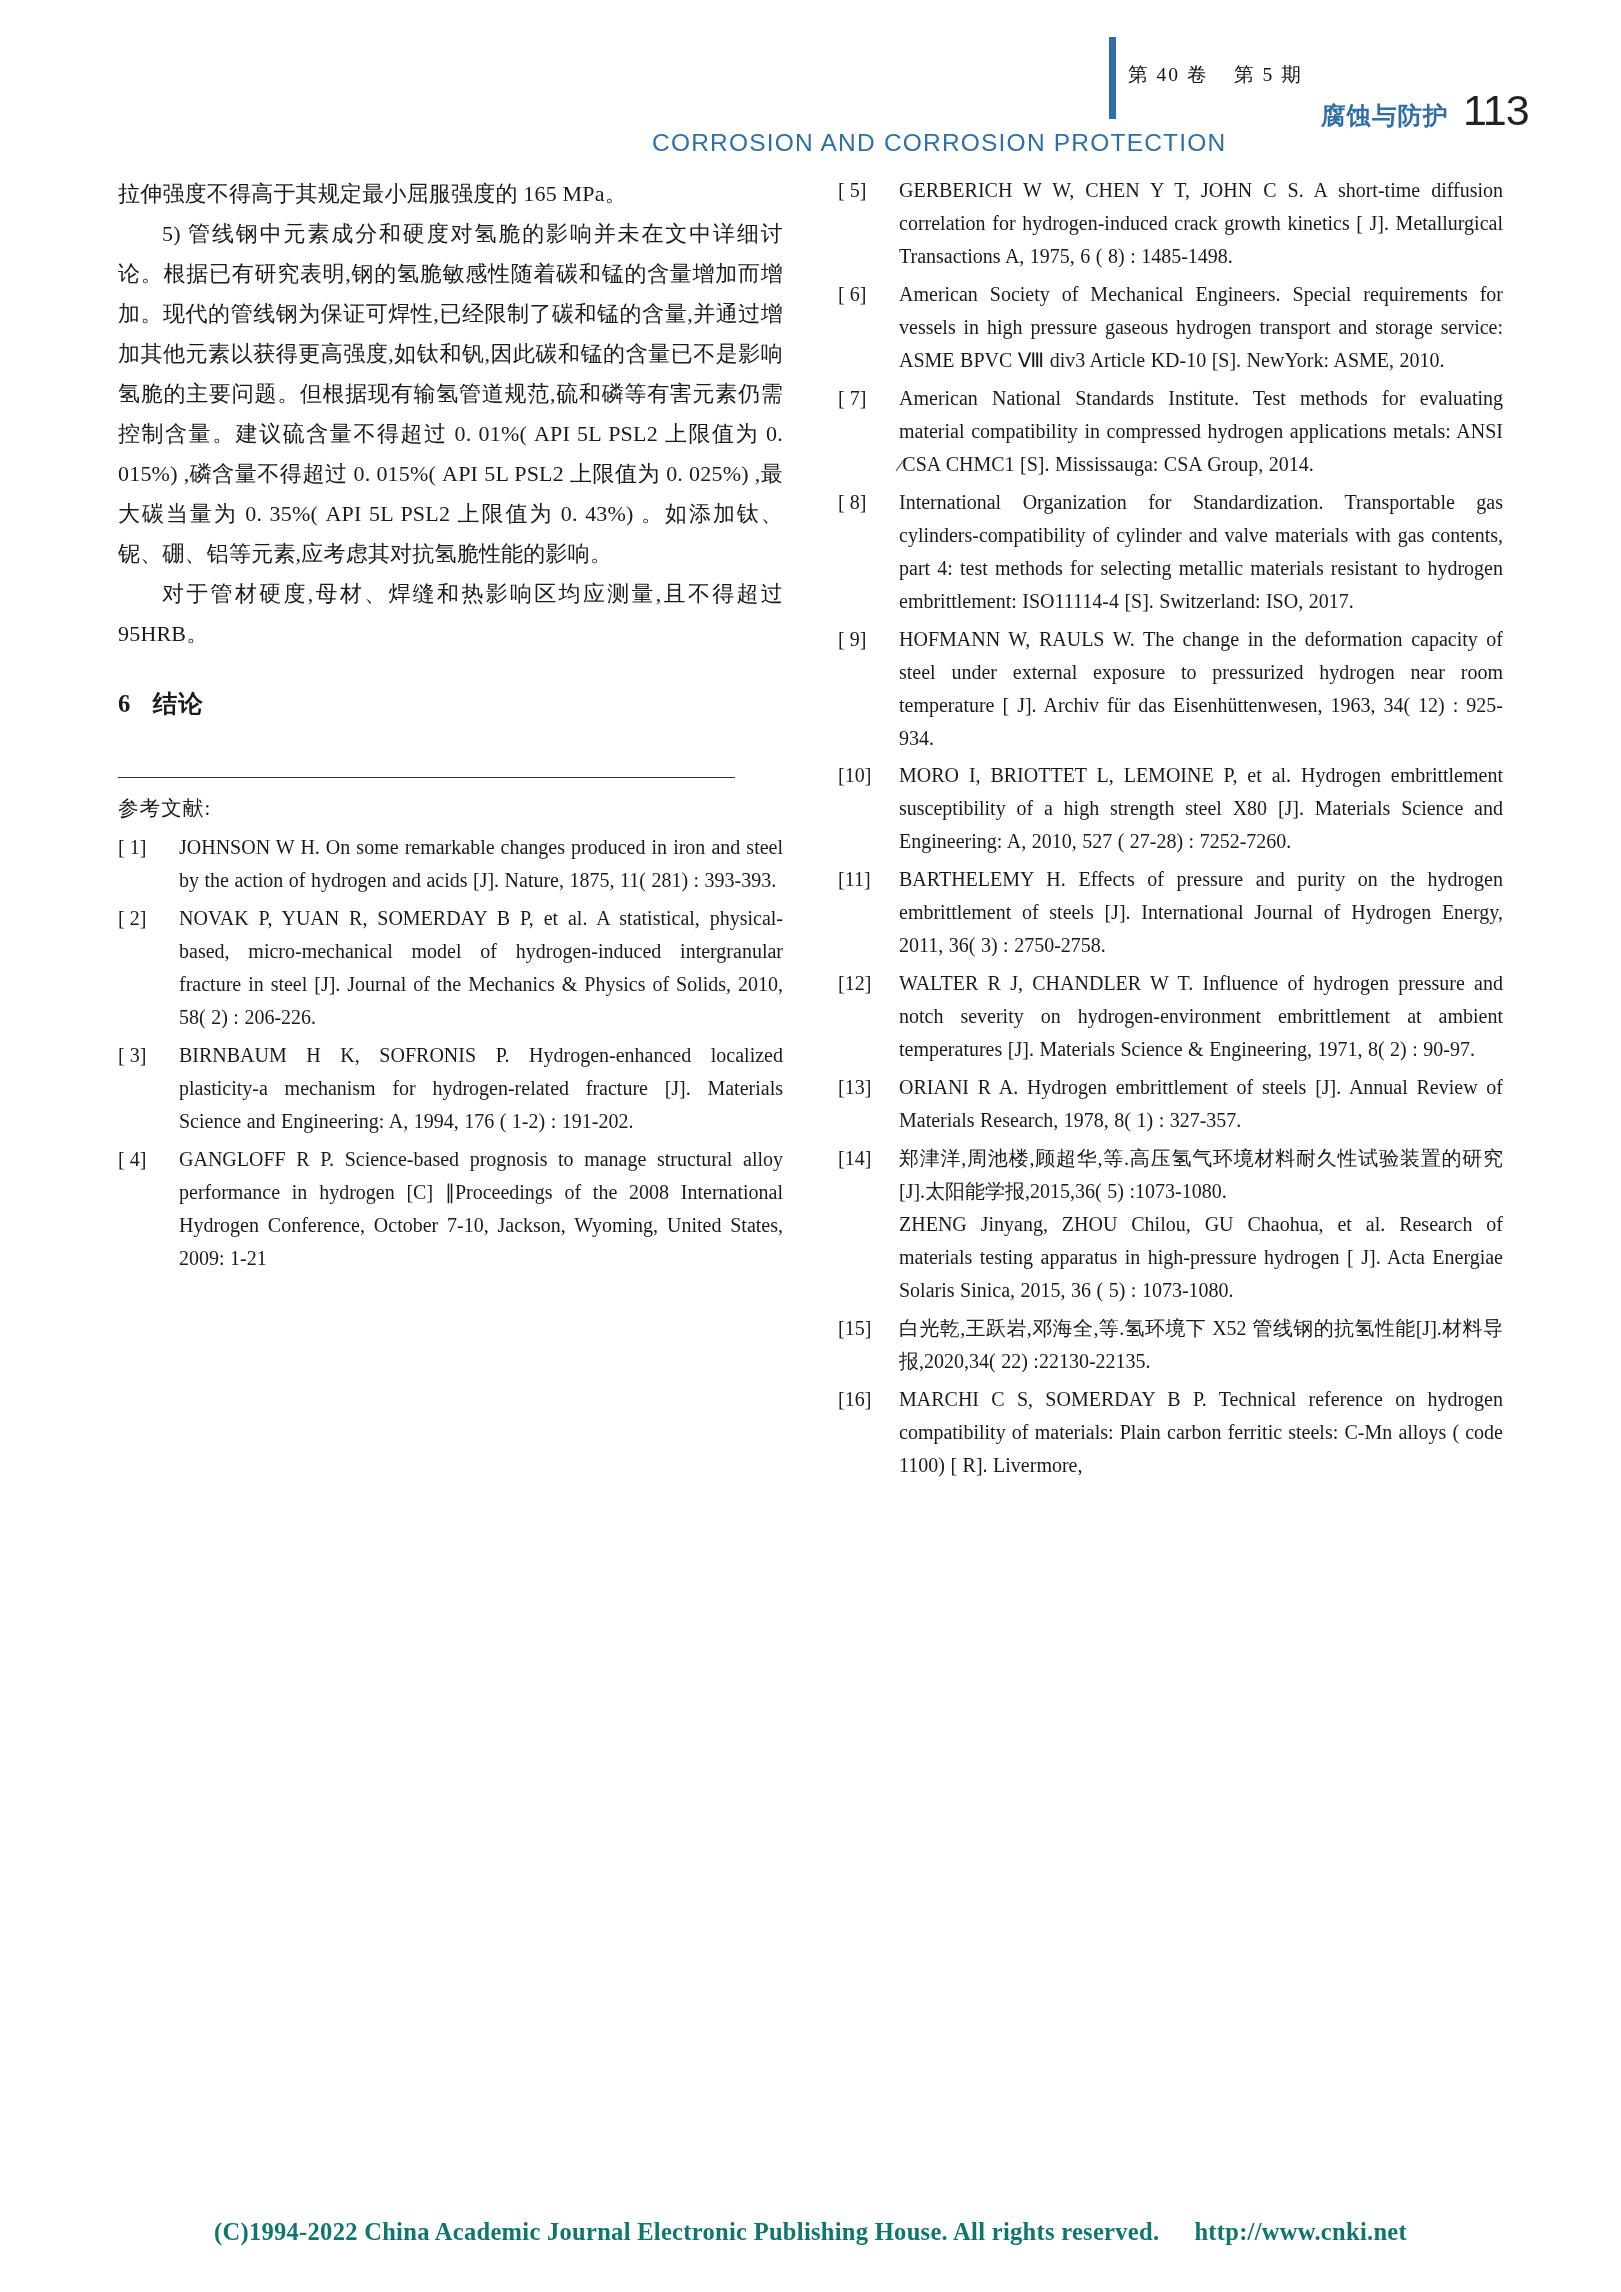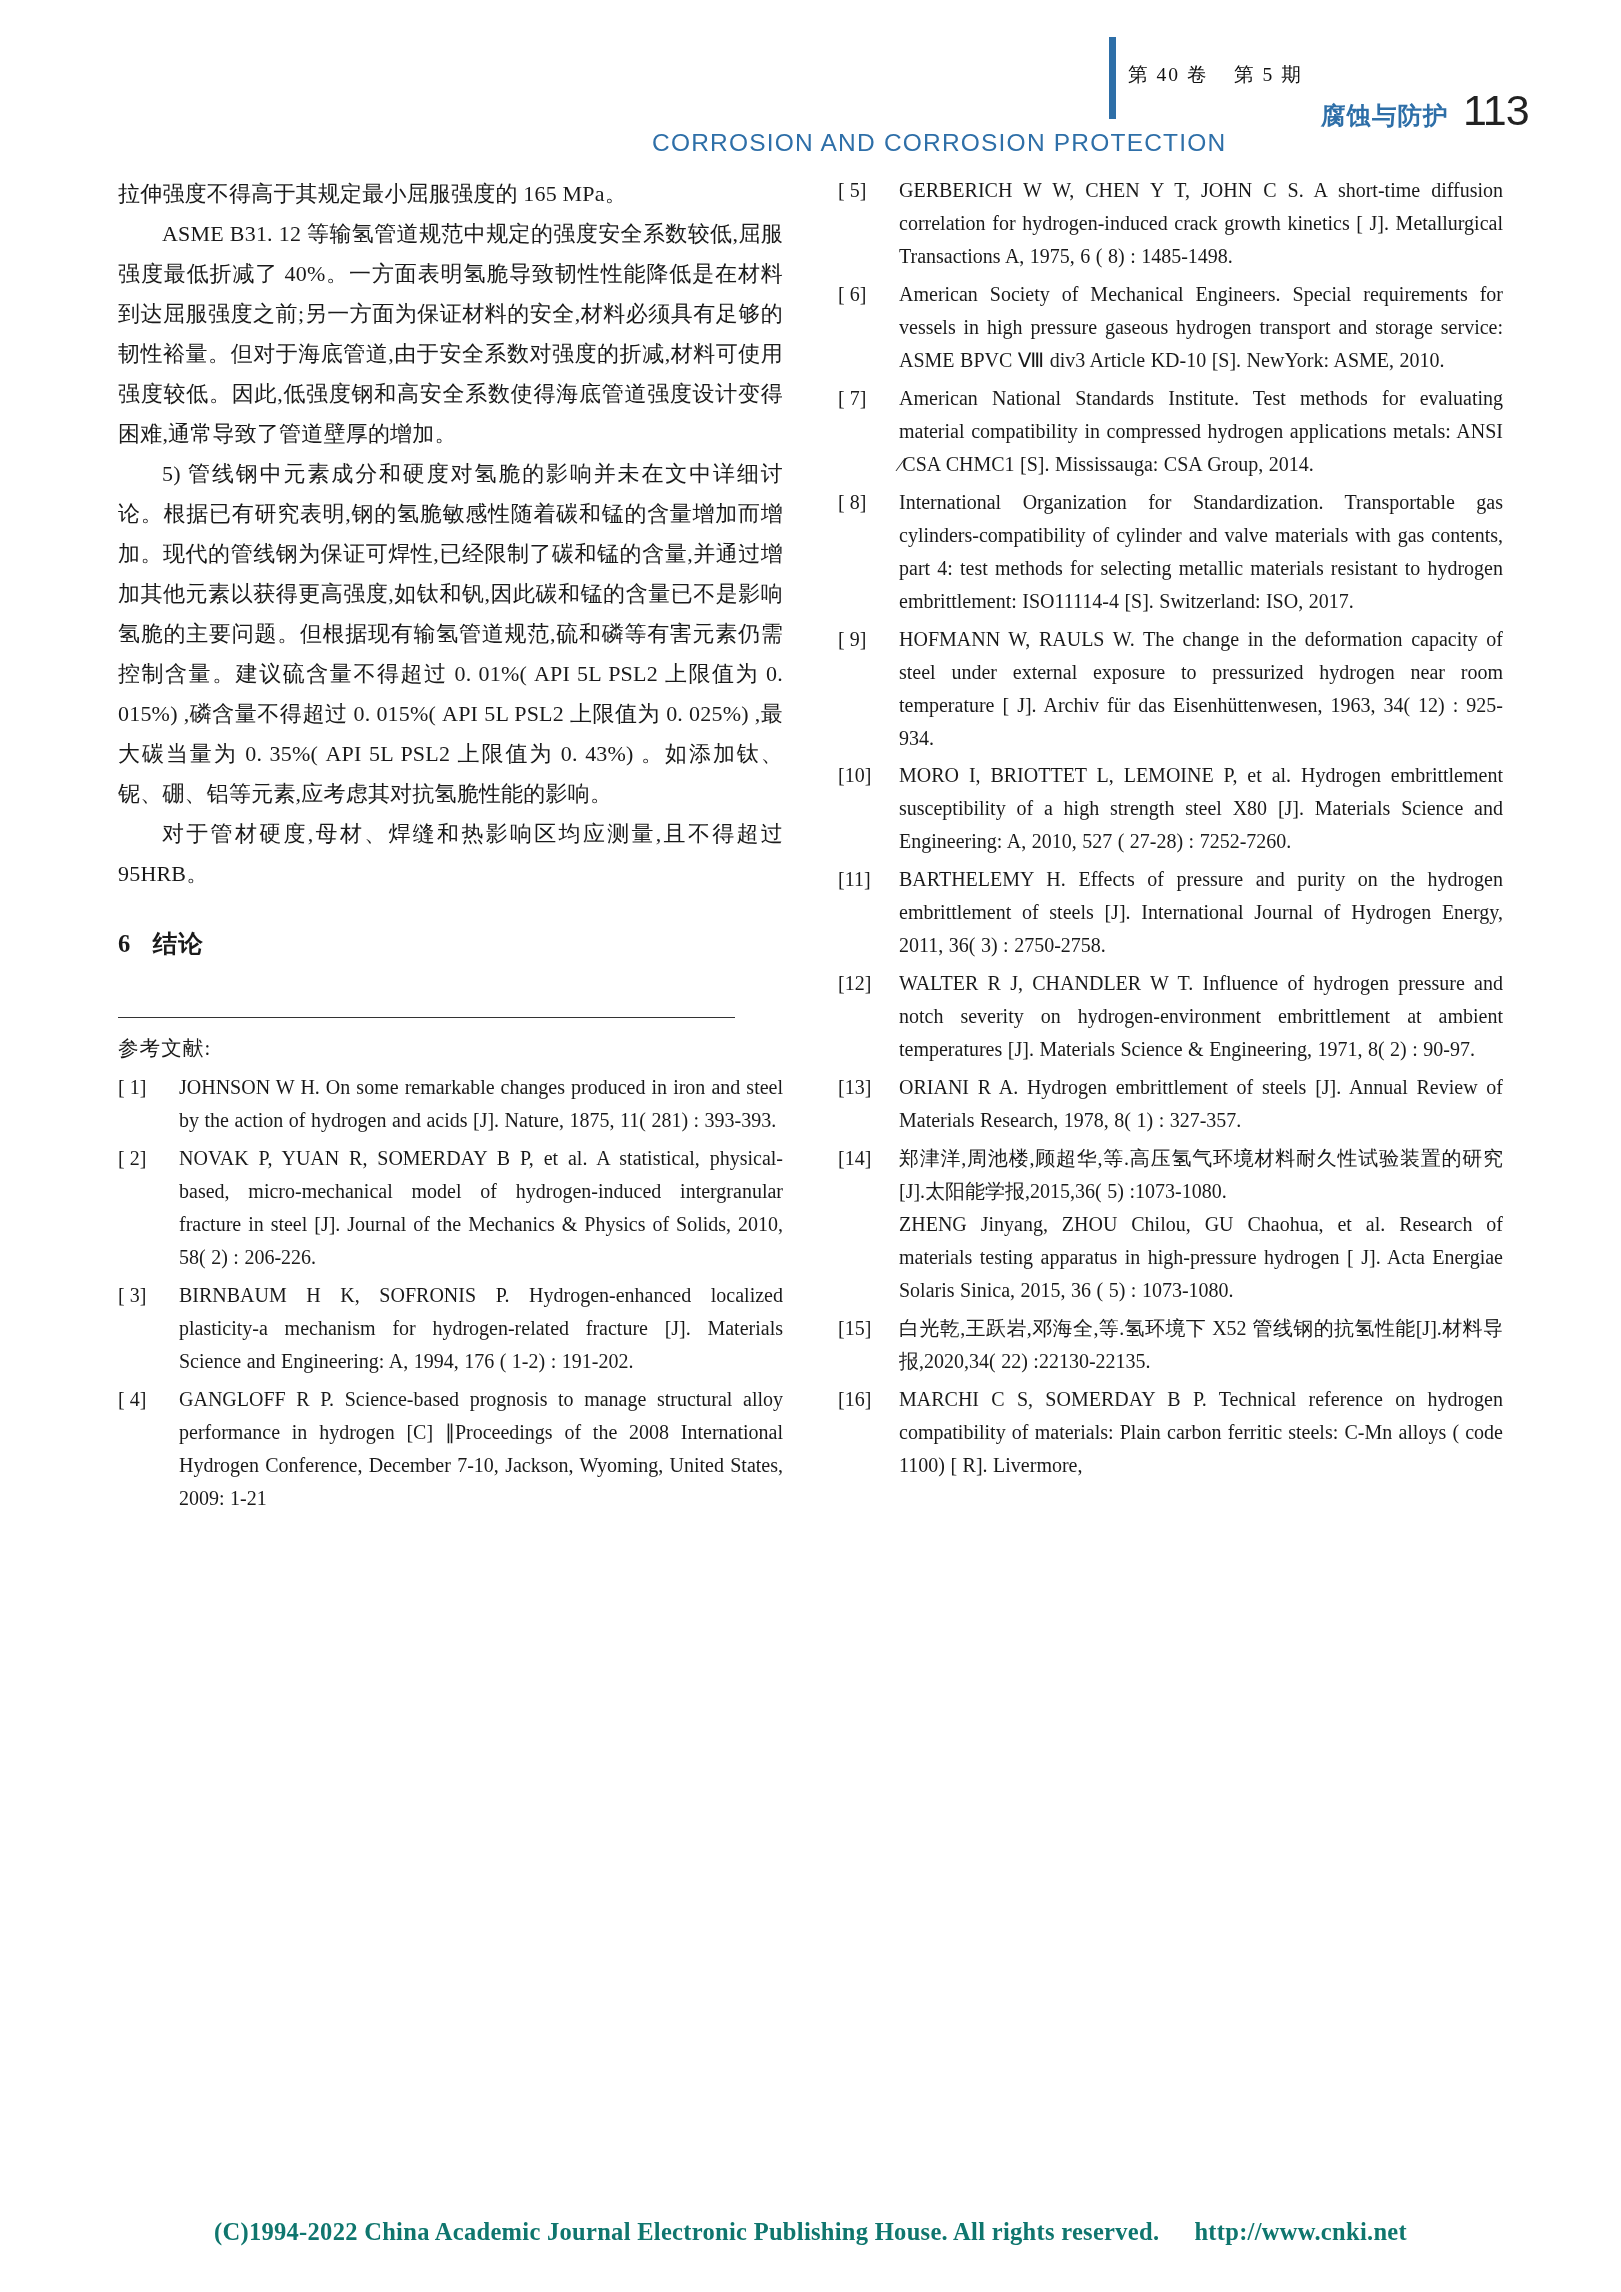--- a/index.html
+++ b/index.html
@@ -167,21 +167,20 @@
     <div class="header-volume">
       <span>第 40 卷</span><span class="gap"></span><span>第 5 期</span>
     </div>
     <div class="header-journal">CORROSION AND CORROSION PROTECTION</div>
     <div class="header-journal-cn">腐蚀与防护</div>
     <div class="header-page">113</div>
   </div>
 
   <div class="col col-left">
     <p class="cn-p">拉伸强度不得高于其规定最小屈服强度的 165 MPa。</p>
-    <p class="cn-p indent">ASME B31. 12 等输氢管道规范中规定的强度安全系数较低,屈服强度最低折减了 40%。一方面表明氢脆导致韧性性能降低是在材料到达屈服强度之前;另一方面为保证材料的安全,材料必须具有足够的韧性裕量。但对于海底管道,由于安全系数对强度的折减,材料可使用强度较低。因此,低强度钢和高安全系数使得海底管道强度设计变得困难,通常导致了管道壁厚的增加。</p>
     <p class="cn-p indent">5) 管线钢中元素成分和硬度对氢脆的影响并未在文中详细讨论。根据已有研究表明,钢的氢脆敏感性随着碳和锰的含量增加而增加。现代的管线钢为保证可焊性,已经限制了碳和锰的含量,并通过增加其他元素以获得更高强度,如钛和钒,因此碳和锰的含量已不是影响氢脆的主要问题。但根据现有输氢管道规范,硫和磷等有害元素仍需控制含量。建议硫含量不得超过 0. 01%( API 5L PSL2 上限值为 0. 015%) ,磷含量不得超过 0. 015%( API 5L PSL2 上限值为 0. 025%) ,最大碳当量为 0. 35%( API 5L PSL2 上限值为 0. 43%) 。如添加钛、铌、硼、铝等元素,应考虑其对抗氢脆性能的影响。</p>
     <p class="cn-p indent">对于管材硬度,母材、焊缝和热影响区均应测量,且不得超过 95HRB。</p>
 
     <div class="section-head">
       <span class="num">6</span><span>结论</span>
     </div>
 
     <hr class="ref-rule">
     <div class="ref-title">参考文献:</div>
 
@@ -192,21 +191,21 @@
     <div class="ref">
       <span class="tag">[ 2]</span>
       <span class="body">NOVAK P, YUAN R, SOMERDAY B P, et al. A statistical, physical-based, micro-mechanical model of hydrogen-induced intergranular fracture in steel [J]. Journal of the Mechanics &amp; Physics of Solids, 2010, 58( 2) : 206-226.</span>
     </div>
     <div class="ref">
       <span class="tag">[ 3]</span>
       <span class="body">BIRNBAUM H K, SOFRONIS P. Hydrogen-enhanced localized plasticity-a mechanism for hydrogen-related fracture [J]. Materials Science and Engineering: A, 1994, 176 ( 1-2) : 191-202.</span>
     </div>
     <div class="ref">
       <span class="tag">[ 4]</span>
-      <span class="body">GANGLOFF R P. Science-based prognosis to manage structural alloy performance in hydrogen [C] ∥Proceedings of the 2008 International Hydrogen Conference, December 7-10, Jackson, Wyoming, United States, 2009: 1-21</span>
+      <span class="body">GANGLOFF R P. Science-based prognosis to manage structural alloy performance in hydrogen [C] ∥Proceedings of the 2008 International Hydrogen Conference, October 7-10, Jackson, Wyoming, United States, 2009: 1-21</span>
     </div>
   </div>
 
   <div class="col col-right">
     <div class="ref">
       <span class="tag">[ 5]</span>
       <span class="body">GERBERICH W W, CHEN Y T, JOHN C S. A short-time diffusion correlation for hydrogen-induced crack growth kinetics [ J]. Metallurgical Transactions A, 1975, 6 ( 8) : 1485-1498.</span>
     </div>
     <div class="ref">
       <span class="tag">[ 6]</span>

